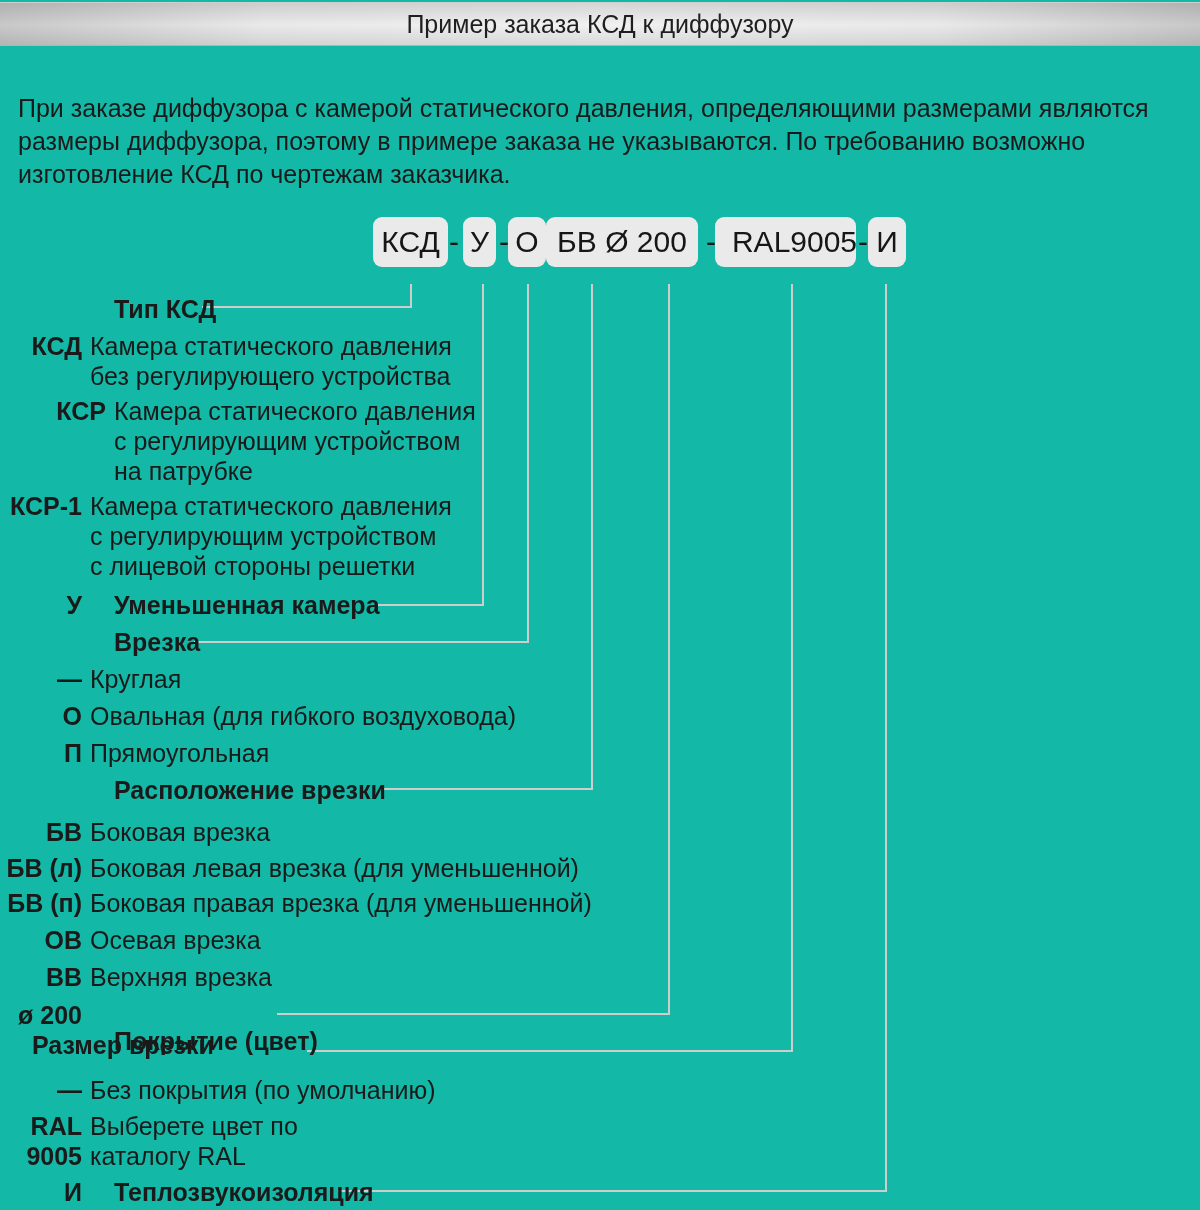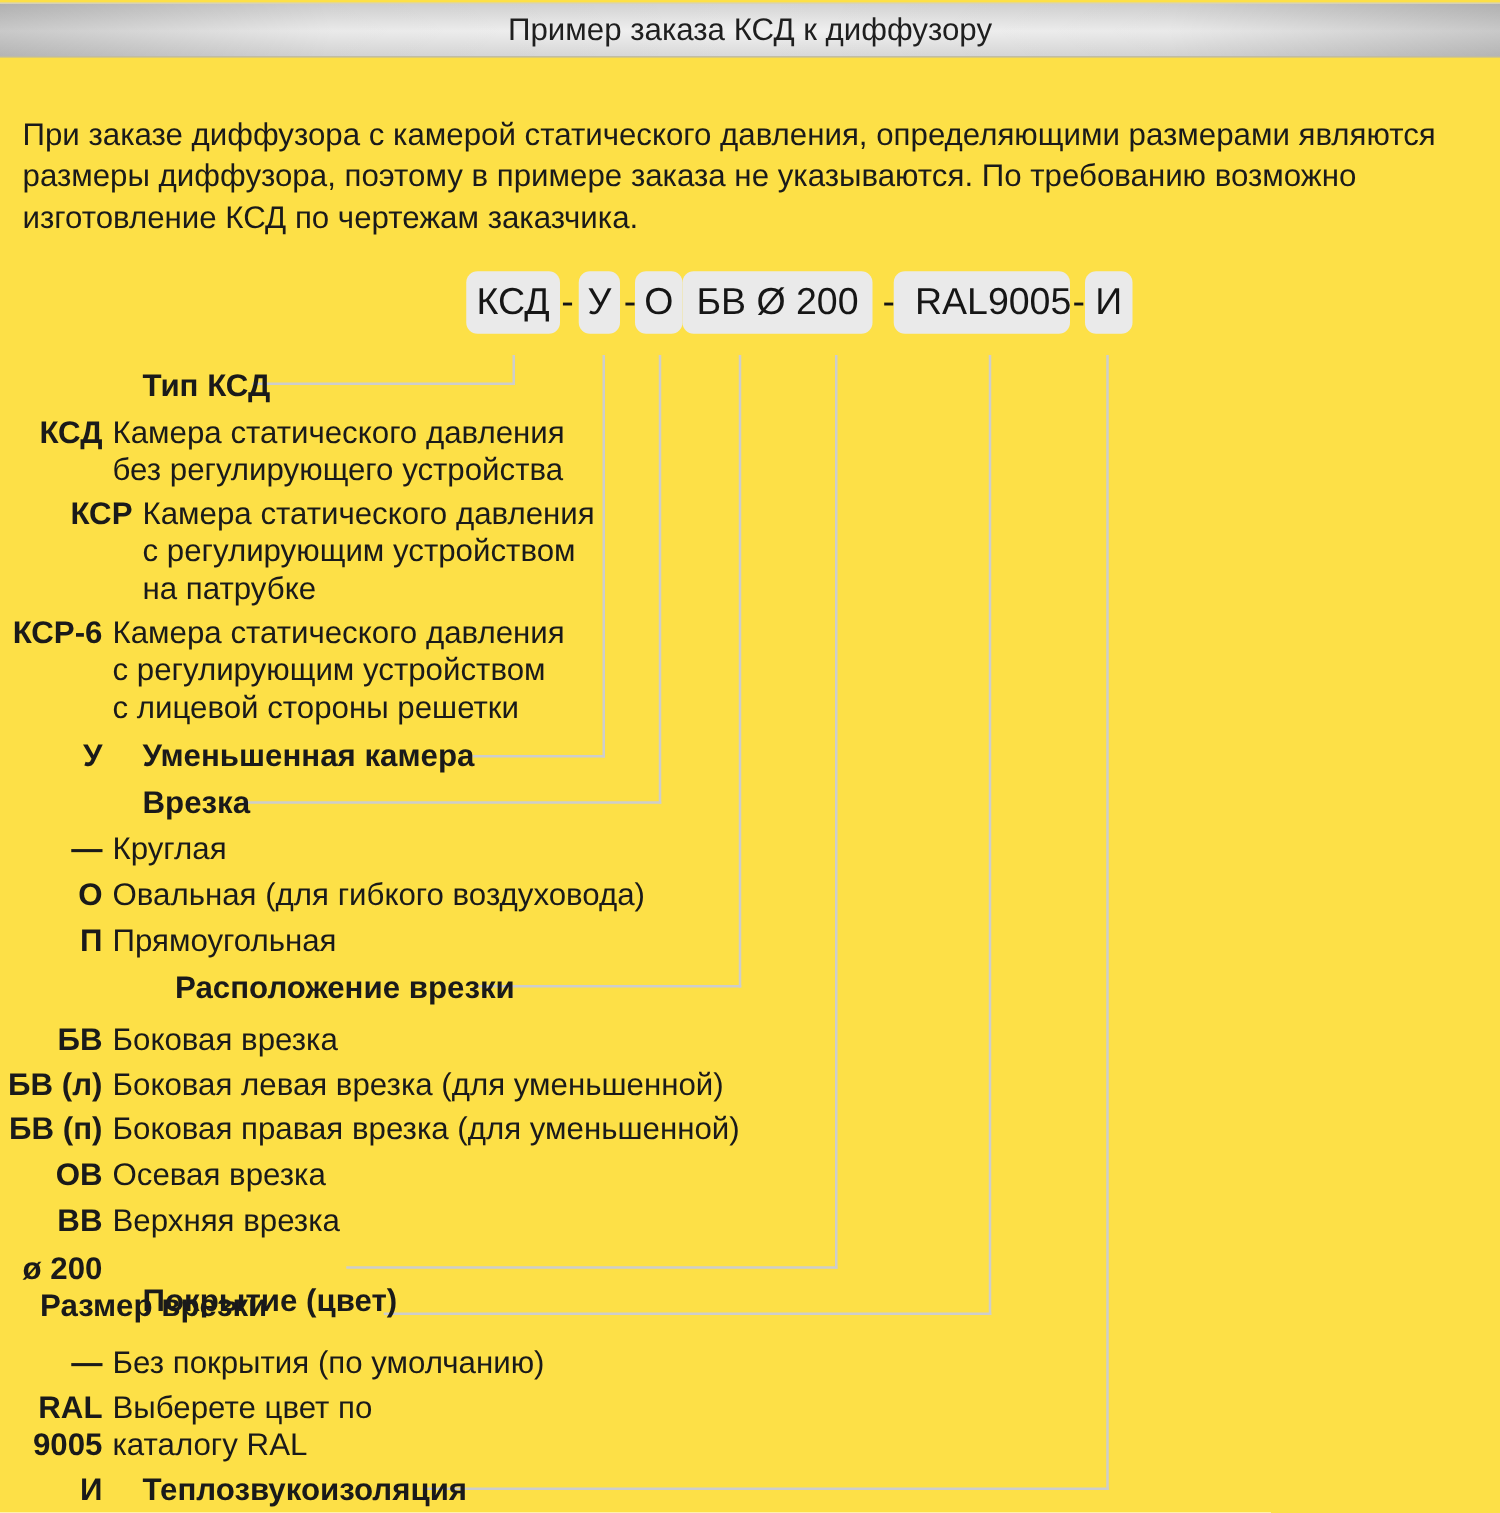--- a/index.html
+++ b/index.html
@@ -1,17 +1,17 @@
 <!DOCTYPE html>
 <html><head>
 <meta charset="utf-8">
 <style>
   html,body { margin:0; padding:0; background:#ffffff; }
   body { width:1200px; height:1210px; font-family:"Liberation Sans", sans-serif; color:#1a1a1a; }
-  .page { position:relative; width:1200px; height:1210px; overflow:hidden; background:#fde047; }
+  .page { position:relative; width:1200px; height:1210px; overflow:hidden; background:#14b8a6; }
 
   .header {
     position:absolute; top:2px; left:0; width:1200px; height:42px;
     text-align:center; line-height:42px; font-size:25px; color:#1f1f1f;
     background:
       linear-gradient(90deg, rgba(0,0,0,0.17) 0%, rgba(0,0,0,0.03) 22%, rgba(0,0,0,0) 50%, rgba(0,0,0,0.03) 78%, rgba(0,0,0,0.17) 100%),
       linear-gradient(180deg, #d4d4d4 0%, #f1f1f1 52%, #d9d9d9 100%);
     border-top:1px solid #cfcfcf;
     border-bottom:1px solid #b3b3b3;
   }
@@ -84,21 +84,21 @@
     <span class="desc">Камера статического давления
 без регулирующего устройства</span>
   </div>
   <div class="entry" style="top:396px;padding-left:24px;">
     <span class="code">КСР</span>
     <span class="desc">Камера статического давления
 с регулирующим устройством
 на патрубке</span>
   </div>
   <div class="entry" style="top:491px;">
-    <span class="code">КСР-6</span>
+    <span class="code">КСР-1</span>
     <span class="desc">Камера статического давления
 с регулирующим устройством
 с лицевой стороны решетки</span>
   </div>
   <div class="entry head" style="top:590px;">
     <span class="code">У</span>
     <span class="desc">Уменьшенная камера</span>
   </div>
   <div class="entry head" style="top:627px;text-align:right;">
     <span class="code"></span>
@@ -109,21 +109,21 @@
     <span class="desc">Круглая</span>
   </div>
   <div class="entry" style="top:701px;">
     <span class="code">О</span>
     <span class="desc">Овальная (для гибкого воздуховода)</span>
   </div>
   <div class="entry" style="top:738px;">
     <span class="code">П</span>
     <span class="desc">Прямоугольная</span>
   </div>
-  <div class="entry head" style="top:775px;gap:26px;">
+  <div class="entry head" style="top:775px;">
     <span class="code"></span>
     <span class="desc">Расположение врезки</span>
   </div>
   <div class="entry" style="top:817px;">
     <span class="code">БВ</span>
     <span class="desc">Боковая врезка</span>
   </div>
   <div class="entry" style="top:853px;">
     <span class="code">БВ (л)</span>
     <span class="desc">Боковая левая врезка (для уменьшенной)</span>

